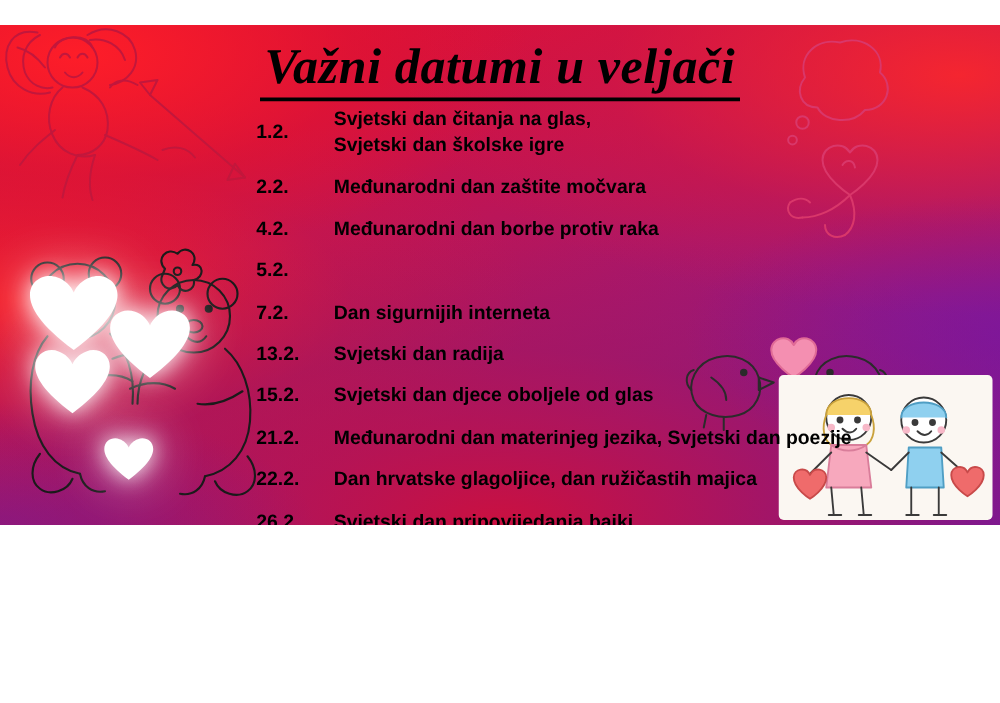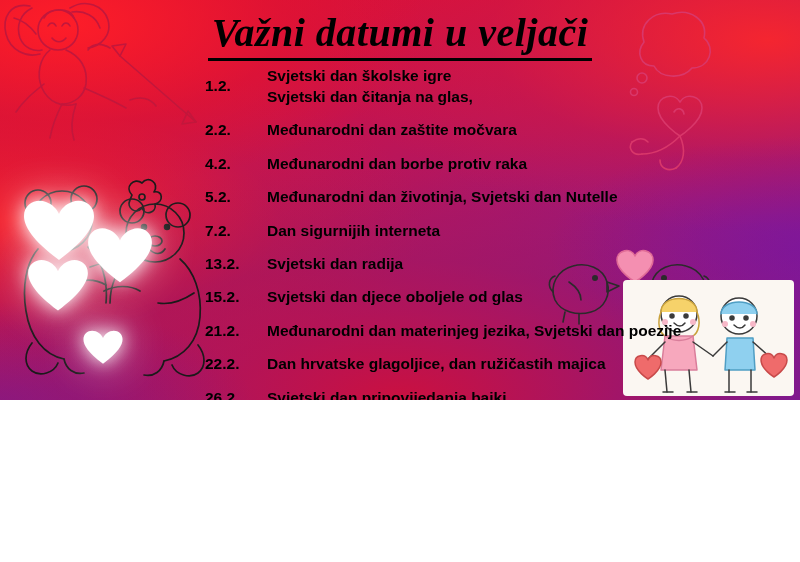--- a/index.html
+++ b/index.html
@@ -15,20 +15,21 @@
     position: relative;
     width: 800px;
     height: 400px;
     background:
       radial-gradient(ellipse 60% 55% at 8% 6%, rgba(255,30,40,0.95) 0%, rgba(230,20,45,0.5) 45%, rgba(180,20,60,0) 75%),
       radial-gradient(ellipse 70% 60% at 96% 10%, rgba(255,40,40,0.85) 0%, rgba(220,25,60,0.35) 50%, rgba(150,25,90,0) 80%),
       radial-gradient(ellipse 80% 70% at 50% 100%, rgba(210,15,55,0.9) 0%, rgba(170,20,80,0.45) 50%, rgba(120,30,120,0) 85%),
       radial-gradient(ellipse 60% 50% at 2% 55%, rgba(255,35,35,0.8) 0%, rgba(200,25,70,0.3) 55%, rgba(140,30,110,0) 85%),
       linear-gradient(160deg, #e01030 0%, #d4113f 22%, #b4165f 48%, #8e1a8a 72%, #6d1aa8 100%);
     overflow: hidden;
+    margin-top: 20px;
   }
   
   #poster::after {
     content: "";
     position: absolute;
     inset: 0;
     background:
       radial-gradient(ellipse 45% 40% at 100% 62%, rgba(120,20,160,0.55) 0%, rgba(120,20,160,0) 70%),
       radial-gradient(ellipse 45% 35% at 0% 100%, rgba(110,25,150,0.45) 0%, rgba(110,25,150,0) 70%);
     pointer-events: none;
@@ -255,41 +256,38 @@
     <path d="M37 64 C10 44 2 30 2 20 C2 8 14 2 24 6 C30 8 35 13 37 18 C39 13 44 8 50 6 C60 2 72 8 72 20 C72 30 64 44 37 64 Z" fill="#ffffff"></path>
   </svg>
   <svg class="glow-heart" id="heart-d" width="42" height="38" viewBox="0 0 74 68">
     <path d="M37 64 C10 44 2 30 2 20 C2 8 14 2 24 6 C30 8 35 13 37 18 C39 13 44 8 50 6 C60 2 72 8 72 20 C72 30 64 44 37 64 Z" fill="#ffffff"></path>
   </svg>
 
   <div class="list" id="date-list">
       <div class="row">
         <div class="date">1.2.</div>
         <div class="labels">
+          <span class="l2">Svjetski dan čitanja na glas,</span>
           <span class="l2">Svjetski dan školske igre</span>
-          <span class="l2">Svjetski dan čitanja na glas,</span>
         </div>
       </div>
       <div class="row">
         <div class="date">2.2.</div>
         <div class="labels">
           <span class="l2">Međunarodni dan zaštite močvara</span>
         </div>
       </div>
       <div class="row">
         <div class="date">4.2.</div>
         <div class="labels">
           <span class="l2">Međunarodni dan borbe protiv raka</span>
         </div>
       </div>
       <div class="row">
         <div class="date">5.2.</div>
-        <div class="labels">
-          <span class="l2">Međunarodni dan životinja, Svjetski dan Nutelle</span>
-        </div>
       </div>
       <div class="row">
         <div class="date">7.2.</div>
         <div class="labels">
           <span class="l2">Dan sigurnijih interneta</span>
         </div>
       </div>
       <div class="row">
         <div class="date">13.2.</div>
         <div class="labels">

